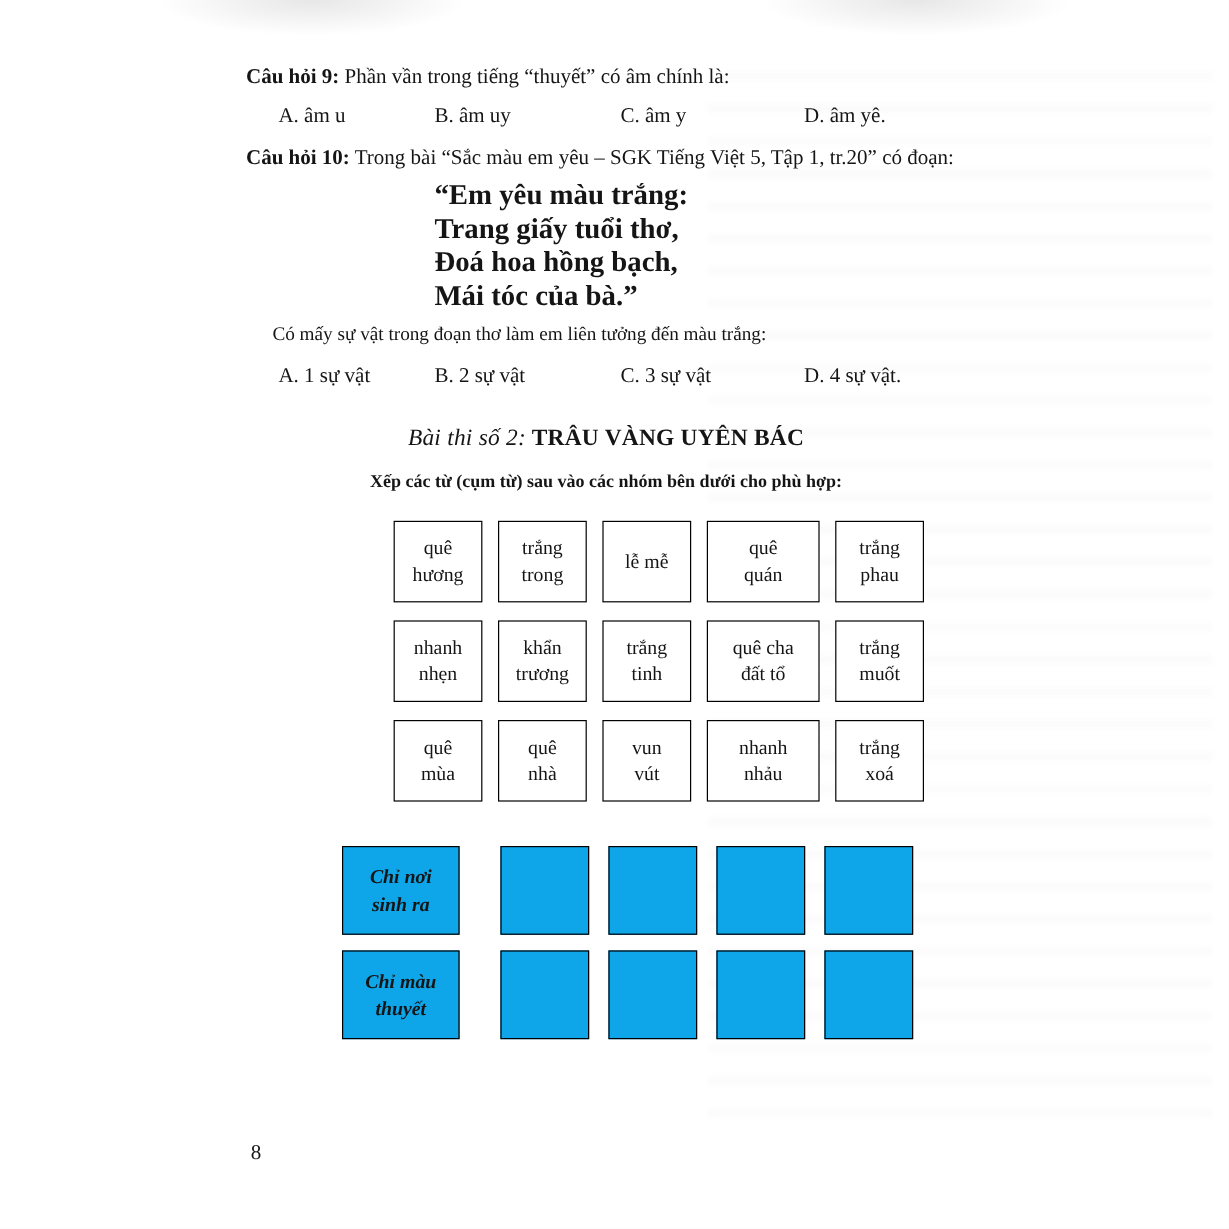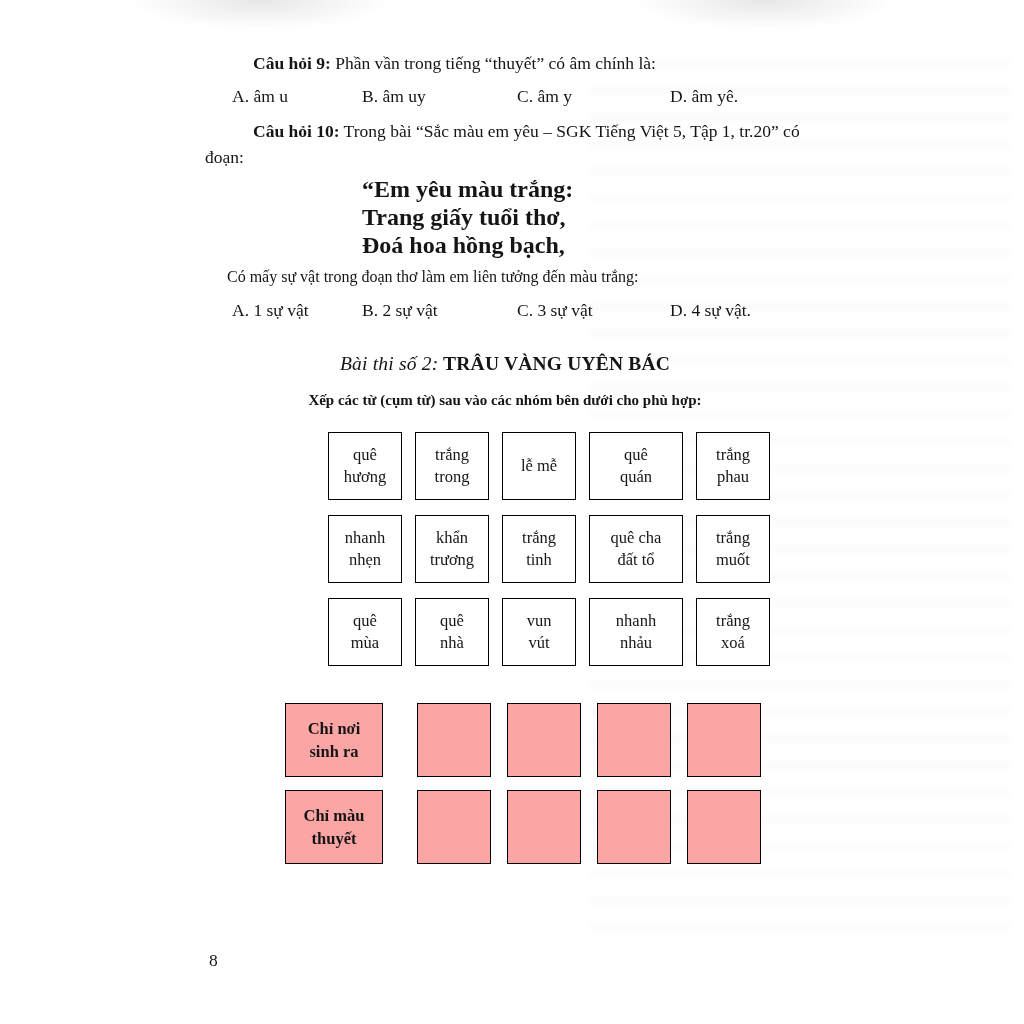--- a/index.html
+++ b/index.html
@@ -30,21 +30,21 @@
       rgba(90,90,90,.14) 0px, rgba(90,90,90,.14) 7px,
       rgba(255,255,255,0) 7px, rgba(255,255,255,0) 27px);
     opacity:.18; filter:blur(2px);
     pointer-events:none;
   }
 
   .content {
     position:absolute; left:205px; top:50px; width:600px;
   }
   .q-line { font-size:17.5px; line-height:26px; }
-  .q-label { font-weight:bold;margin-left:48px; }
+  .q-label { font-weight:bold; }
   .options {
     display:grid;
     grid-template-columns:130px 155px 153px auto;
     margin:8px 0 0 27px;
     font-size:17.5px; line-height:24px;
   }
   .q10 { margin-top:10px; }
   .poem { margin:5px 0 0 157px; font-size:24px; line-height:28px;font-weight:bold; }
   .sub-q { margin:5px 0 0 22px; font-size:16px; line-height:26px; }
 
@@ -67,21 +67,22 @@
   .wcell:nth-child(2) { width:72px; }
   .wcell:nth-child(3) { width:72px; }
   .wcell:nth-child(4) { width:92px; }
   .wcell:nth-child(5) { width:72px; margin-right:0; }
 
   .answer-grid { margin:37px 0 0 80px; }
   .arow { display:flex; margin-bottom:13px; }
   .acell {
     border:1.6px solid #000;
     height:72px; width:72px; margin-right:16px;
-    background:#fca5a5;
+    background:#0ea5e9;
+    font-style:italic;
   }
   .acell.label {
     width:96px; margin-right:34px;
     display:flex; align-items:center; justify-content:center;
     text-align:center; white-space:pre-line;
     font-weight:bold; font-size:16.5px; line-height:23px;
   }
   .acell:last-child { margin-right:0; }
 
   .page-number {
@@ -105,20 +106,21 @@
         <div>B. âm uy</div>
         <div>C. âm y</div>
         <div>D. âm yê.</div>
       </div>
 
     <div class="q-line q10"><span class="q-label">Câu hỏi 10:</span><span> Trong bài “Sắc màu em yêu – SGK Tiếng Việt 5, Tập 1, tr.20” có đoạn:</span></div>
     <div class="poem">
         <div>“Em yêu màu trắng:</div>
         <div>Trang giấy tuổi thơ,</div>
         <div>Đoá hoa hồng bạch,</div>
+        <div>Mái tóc của bà.”</div>
       </div>
     <div class="sub-q">Có mấy sự vật trong đoạn thơ làm em liên tưởng đến màu trắng:</div>
     <div class="options">
         <div>A. 1 sự vật</div>
         <div>B. 2 sự vật</div>
         <div>C. 3 sự vật</div>
         <div>D. 4 sự vật.</div>
       </div>
 
     <div class="title"><span class="it">Bài thi số 2:</span><span class="bd"> TRÂU VÀNG UYÊN BÁC</span></div>

